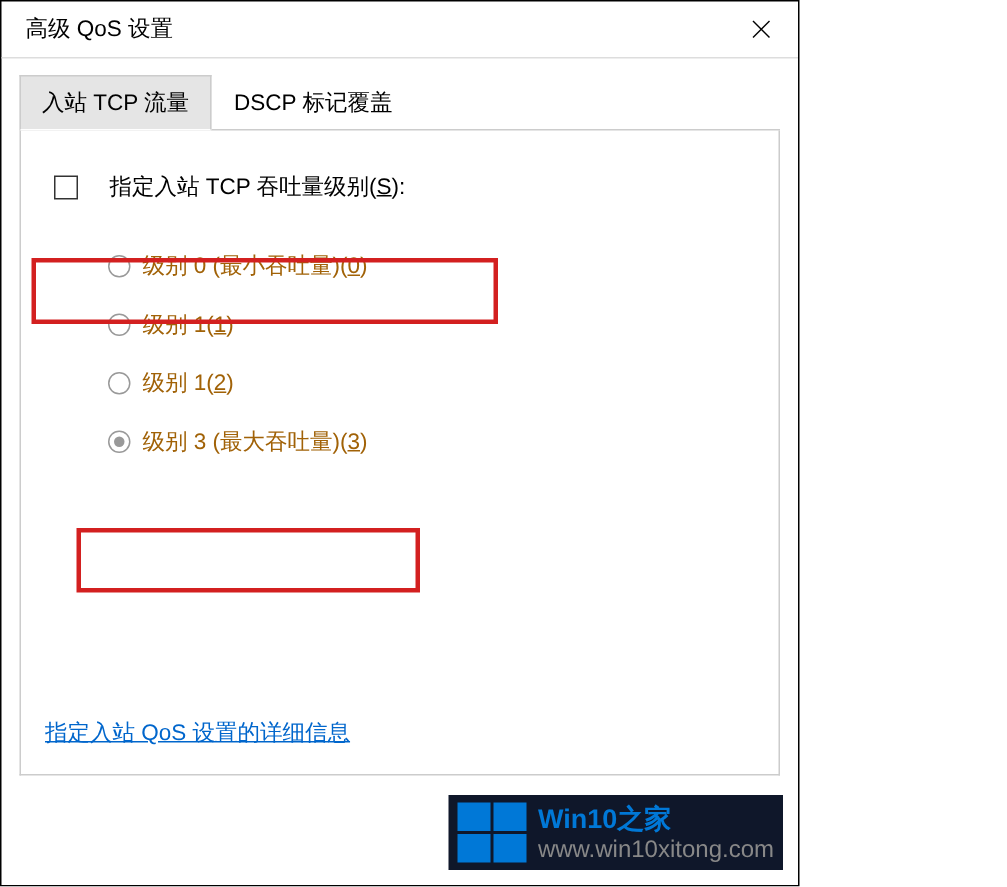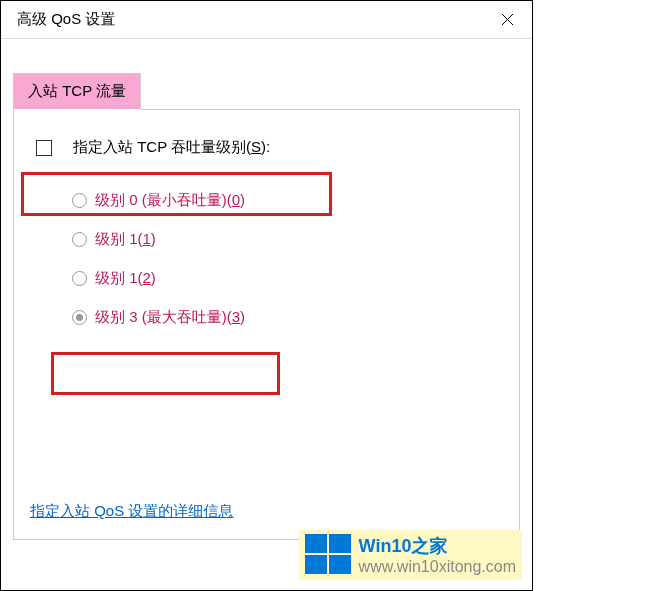--- a/index.html
+++ b/index.html
@@ -58,22 +58,21 @@
       padding: 8px 14px;
       font-size: 15px;
       cursor: pointer;
       border: 1px solid transparent;
       position: relative;
       top: 1px;
     }
     .tab.active {
       border: 1px solid #ccc;
       border-bottom: 1px solid #fff;
-      background: #f9a8d4;
-      margin-top: 23px;
+      background: #e5e5e5;
     }
     .tab-panel {
       border: 1px solid #ccc;
       border-top: none;
       padding: 22px 16px 18px 16px;
       min-height: 430px;
       position: relative;
     }
     .description {
       font-size: 15px;
@@ -123,21 +122,21 @@
       position: absolute;
       width: 7px;
       height: 7px;
       background: #999;
       border-radius: 50%;
       top: 3px;
       left: 3px;
     }
     .radio-label {
       font-size: 15px;
-      color: #be185d;
+      color: #a16207;
     }
     .highlight-box1 {
       position: absolute;
       border: 3px solid #d32020;
       left: 20px;
       top: 171px;
       width: 311px;
       height: 44px;
       pointer-events: none;
     }
@@ -173,23 +172,23 @@
       background: #f0f0f0;
       cursor: pointer;
       min-width: 94px;
       text-align: center;
     }
     .watermark {
       position: absolute;
       right: 10px;
       bottom: 10px;
       display: flex;
-      align-items: flex-start;
+      align-items: center;
       gap: 8px;
-      background: #fef9c3;
+      background: #0f172a;
       padding: 4px 6px;
     }
     .win-logo {
       width: 46px;
       height: 40px;
       display: grid;
       grid-template-columns: 1fr 1fr;
       grid-template-rows: 1fr 1fr;
       gap: 2px;
     }
@@ -222,20 +221,23 @@
         <line x1="1" y1="1" x2="12" y2="12" stroke="#000" stroke-width="1"></line>
         <line x1="12" y1="1" x2="1" y2="12" stroke="#000" stroke-width="1"></line>
       </svg>
     </div>
   </div>
 
   <div class="content-area">
     <div class="tabs">
       <div class="tab active">
         <span>入站 TCP 流量</span>
+      </div>
+      <div class="tab">
+        <span>DSCP 标记覆盖</span>
       </div>
     </div>
 
     <div class="tab-panel">
 
       <div class="checkbox-row">
         <div class="checkbox"></div>
         <span class="checkbox-label">
           <span>指定入站 TCP 吞吐量级别(</span><span class="underline">S</span><span>):</span>
         </span>

